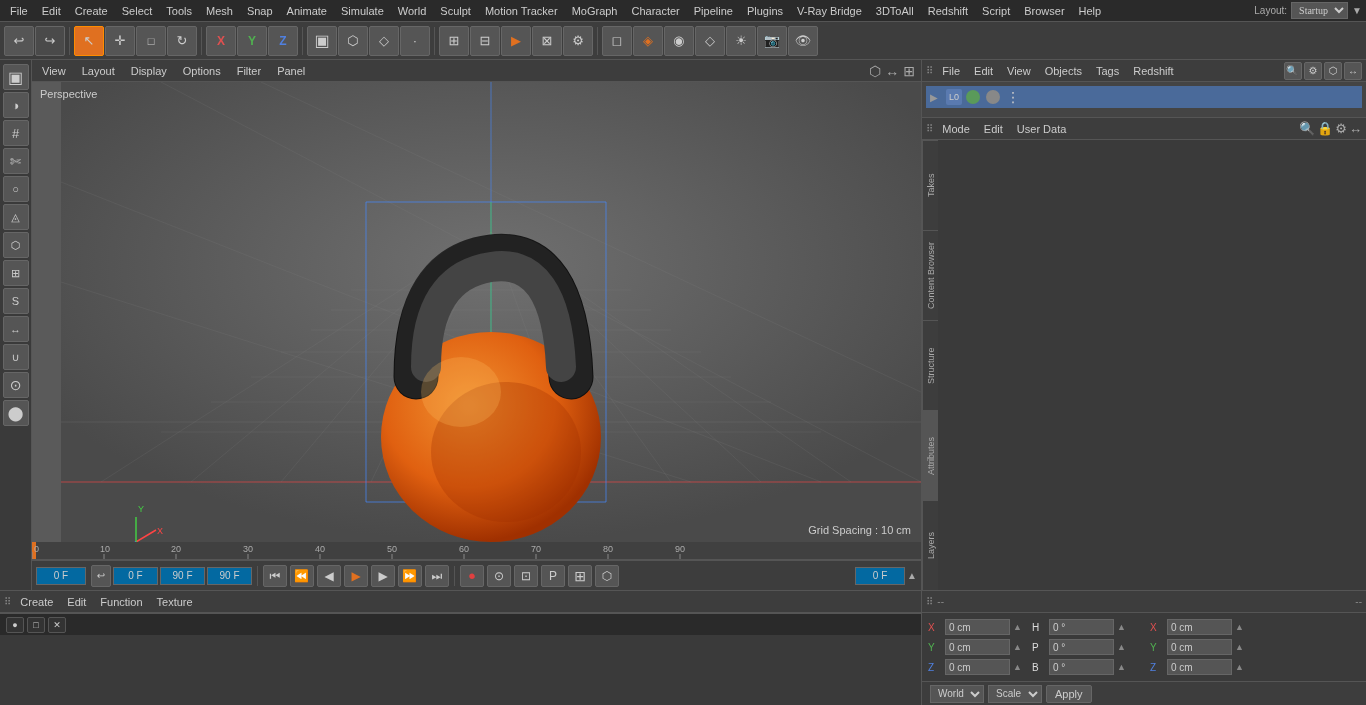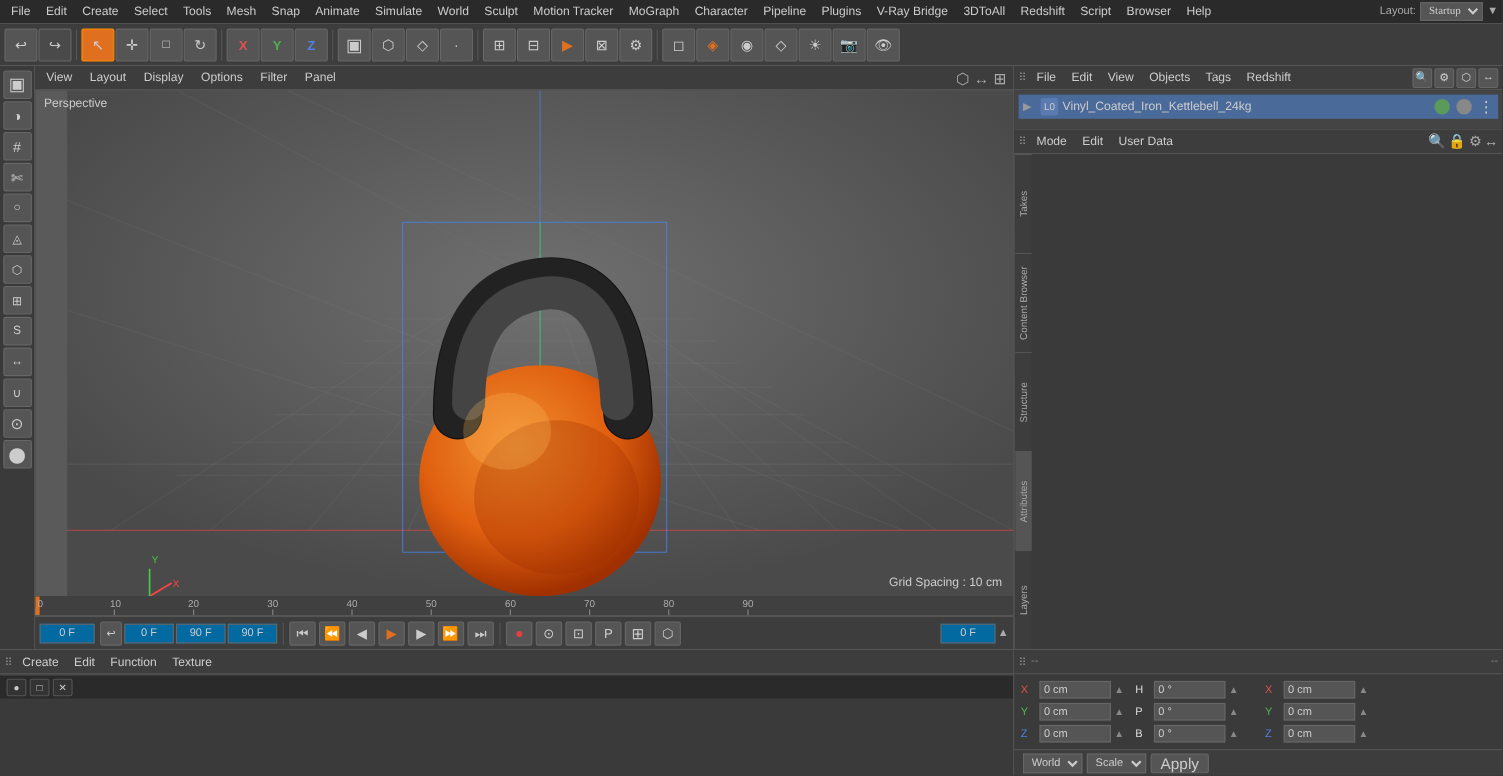--- a/index.html
+++ b/index.html
@@ -91,21 +91,21 @@
     #bottom-right { width: 445px; border-left: 1px solid #555; display: flex; }
 
     
     #coord-panel { flex: 1; display: flex; flex-direction: column; }
     #coord-panel-header { height: 22px; background: #3d3d3d; border-bottom: 1px solid #555; display: flex; align-items: center; padding: 0 4px; gap: 4px; }
     #coord-panel-body { flex: 1; display: flex; }
     #coord-left { flex: 1; display: flex; flex-direction: column; justify-content: center; padding: 4px 6px; gap: 2px; }
     #coord-right { flex: 1; display: flex; flex-direction: column; justify-content: center; padding: 4px 6px; gap: 2px; }
     #coord-footer { height: 24px; background: #3d3d3d; border-top: 1px solid #555; display: flex; align-items: center; padding: 0 8px; gap: 4px; }
     .coord-footer-select { height: 18px; background: #555; border: 1px solid #666; color: #ccc; font-size: 10px; padding: 0 3px; }
-    .coord-footer-btn { height: 18px; padding: 0 8px; background: #5a5a5a; border: 1px solid #666; color: #ccc; font-size: 14px; cursor: pointer; border-radius: 2px; }
+    .coord-footer-btn { height: 18px; padding: 0 8px; background: #5a5a5a; border: 1px solid #666; color: #ccc; font-size: 11px; cursor: pointer; border-radius: 2px; }
     .apply-btn { background: #555; }
 
     
     #right-vtabs { width: 16px; background: #333; border-left: 1px solid #555; display: flex; flex-direction: column; }
     .vtab { height: 90px; background: #3d3d3d; border-bottom: 1px solid #555; display: flex; align-items: center; justify-content: center; cursor: pointer; writing-mode: vertical-rl; text-orientation: mixed; transform: rotate(180deg); font-size: 9px; color: #aaa; padding: 4px 2px; }
   </style>
 </head>
 <body>
 
 <div id="full-layout">
@@ -374,21 +374,20 @@
             <div class="om-btn">🔍</div>
             <div class="om-btn">⚙</div>
             <div class="om-btn">⬡</div>
             <div class="om-btn">↔</div>
           </div>
         </div>
         <div id="object-list">
           <div class="object-row" style="background:#4a6a9a;">
             <span style="font-size:10px;color:#999;width:12px;">▶</span>
             <div class="obj-icon" style="background:#5a7ab0;color:#ccc;font-size:9px;">L0</div>
-            <span class="obj-name">Vinyl_Coated_Iron_Kettlebell_24kg</span>
             <div class="obj-circle" style="background:#5a9a5a;"></div>
             <div class="obj-circle" style="background:#888;"></div>
             <span style="font-size:14px;color:#ccc;cursor:pointer;">⋮</span>
           </div>
         </div>
       </div>
 
       <div id="attributes-panel">
         <div id="attributes-header">
           <span style="font-size:10px;color:#888;">⠿</span>

